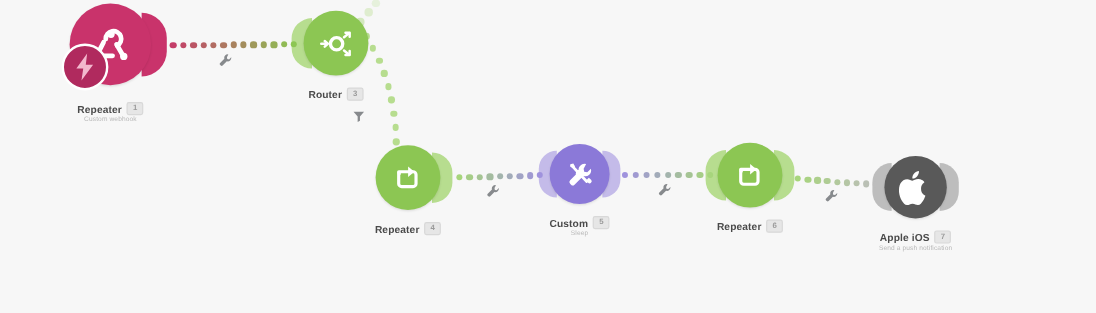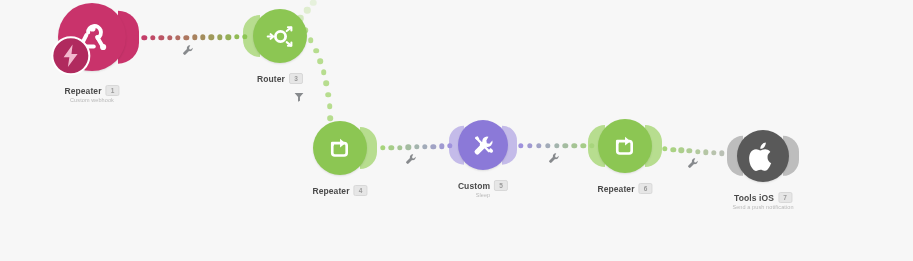--- a/index.html
+++ b/index.html
@@ -314,19 +314,19 @@
       <div class="bubble" style="width: 52px; height: 52px; background: rgb(89, 89, 89);">
         <span>
           <svg width="32" height="32" viewBox="0 0 32 38">
         <path d="M21.4 20.2c0-4 3.3-5.9 3.4-6-1.9-2.7-4.8-3.1-5.8-3.2-2.5-.3-4.8 1.5-6.1 1.5-1.2 0-3.2-1.4-5.2-1.4-2.7 0-5.2 1.6-6.6 4C-1.7 20-.4 28 2.4 32.3c1.4 2.1 3 4.5 5.2 4.4 2.1-.1 2.9-1.4 5.4-1.4s3.2 1.4 5.4 1.3c2.2 0 3.6-2.1 5-4.3 1.6-2.4 2.2-4.8 2.3-4.9-.1 0-4.3-1.7-4.3-6.6z" fill="#fff"></path>
         <path d="M17.6 8.2c1.1-1.4 1.9-3.3 1.7-5.2-1.6.1-3.6 1.1-4.8 2.5-1 1.2-2 3.2-1.7 5 1.8.1 3.6-.9 4.8-2.3z" fill="#fff"></path>
       </svg>
         </span>
       </div>
       <div class="caption" style="top: 36px;">
         <div class="cap-row">
-          <span class="cap-title">Tools iOS</span>
+          <span class="cap-title">Apple iOS</span>
           <span class="cap-badge">7</span>
         </div>
         <div class="cap-sub">Send a push notification</div>
       </div>
     </div>
   </div>
 
 </body></html>

